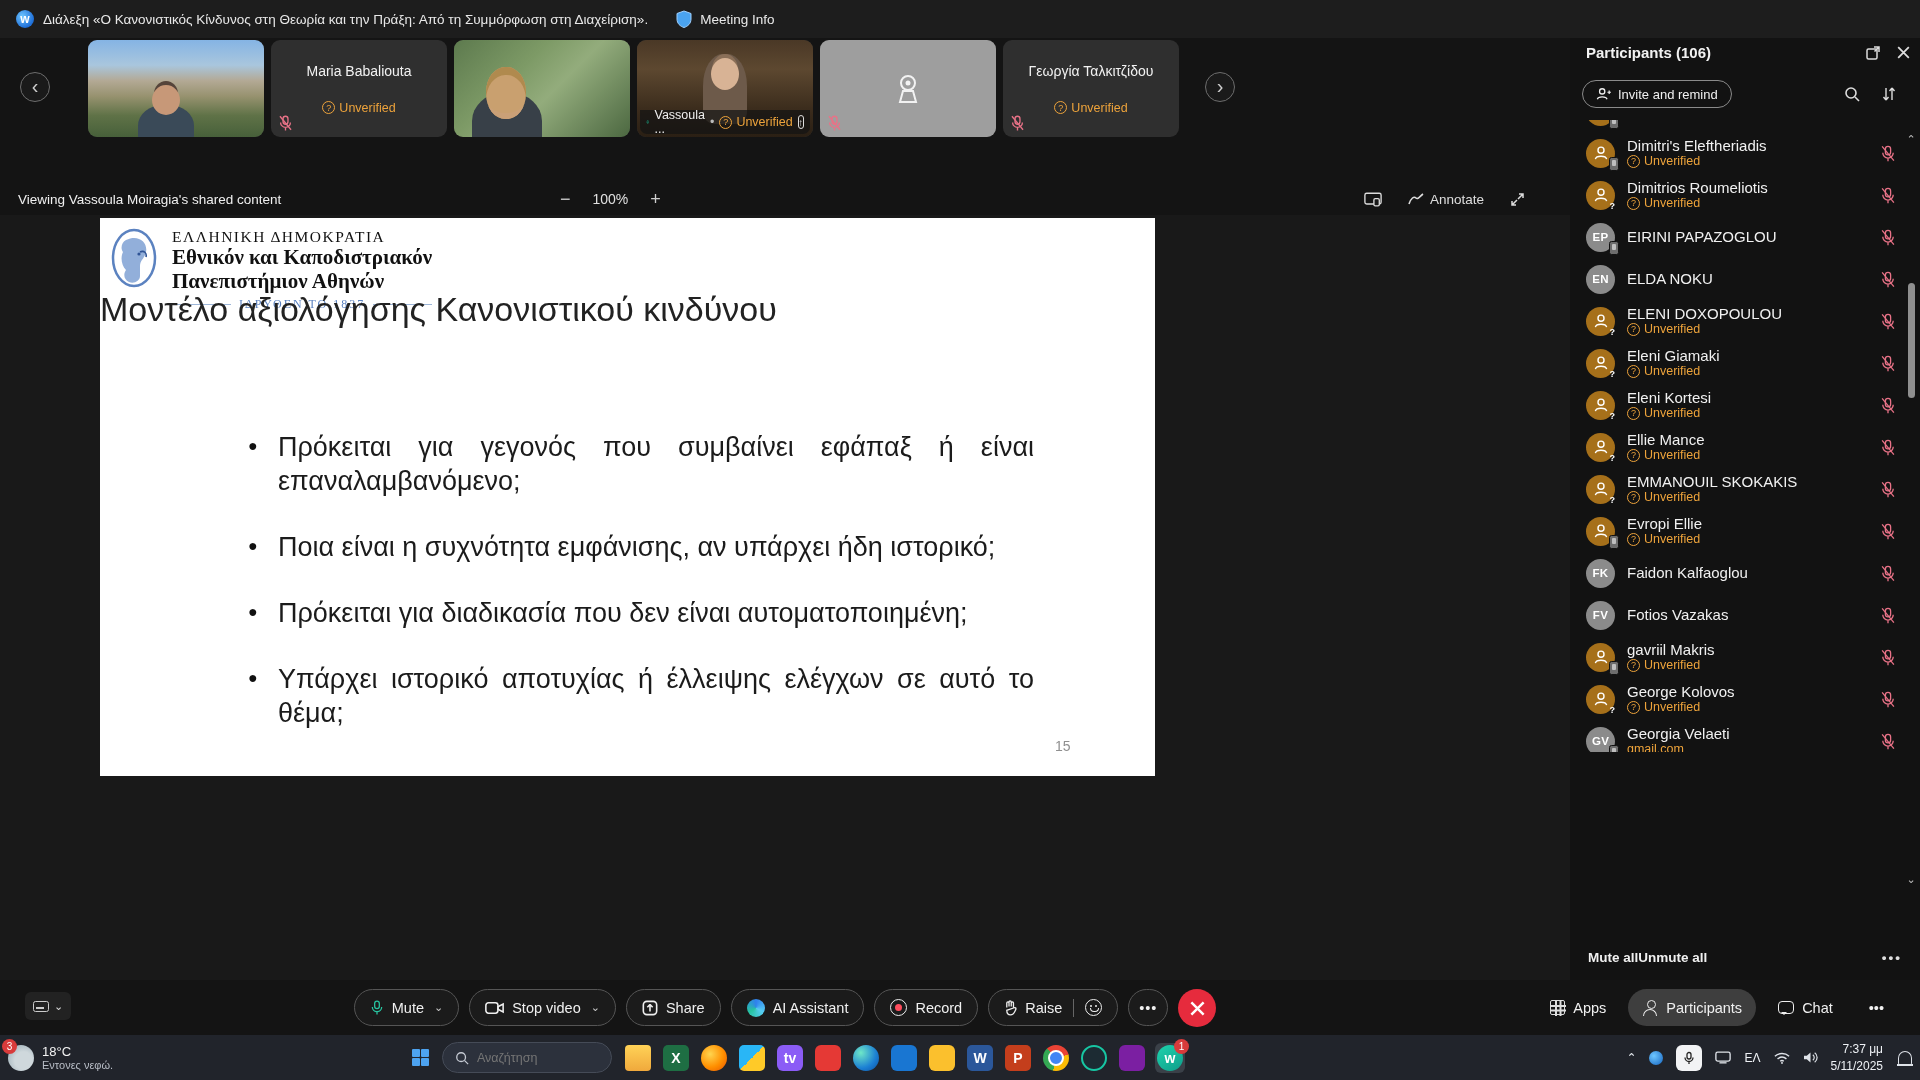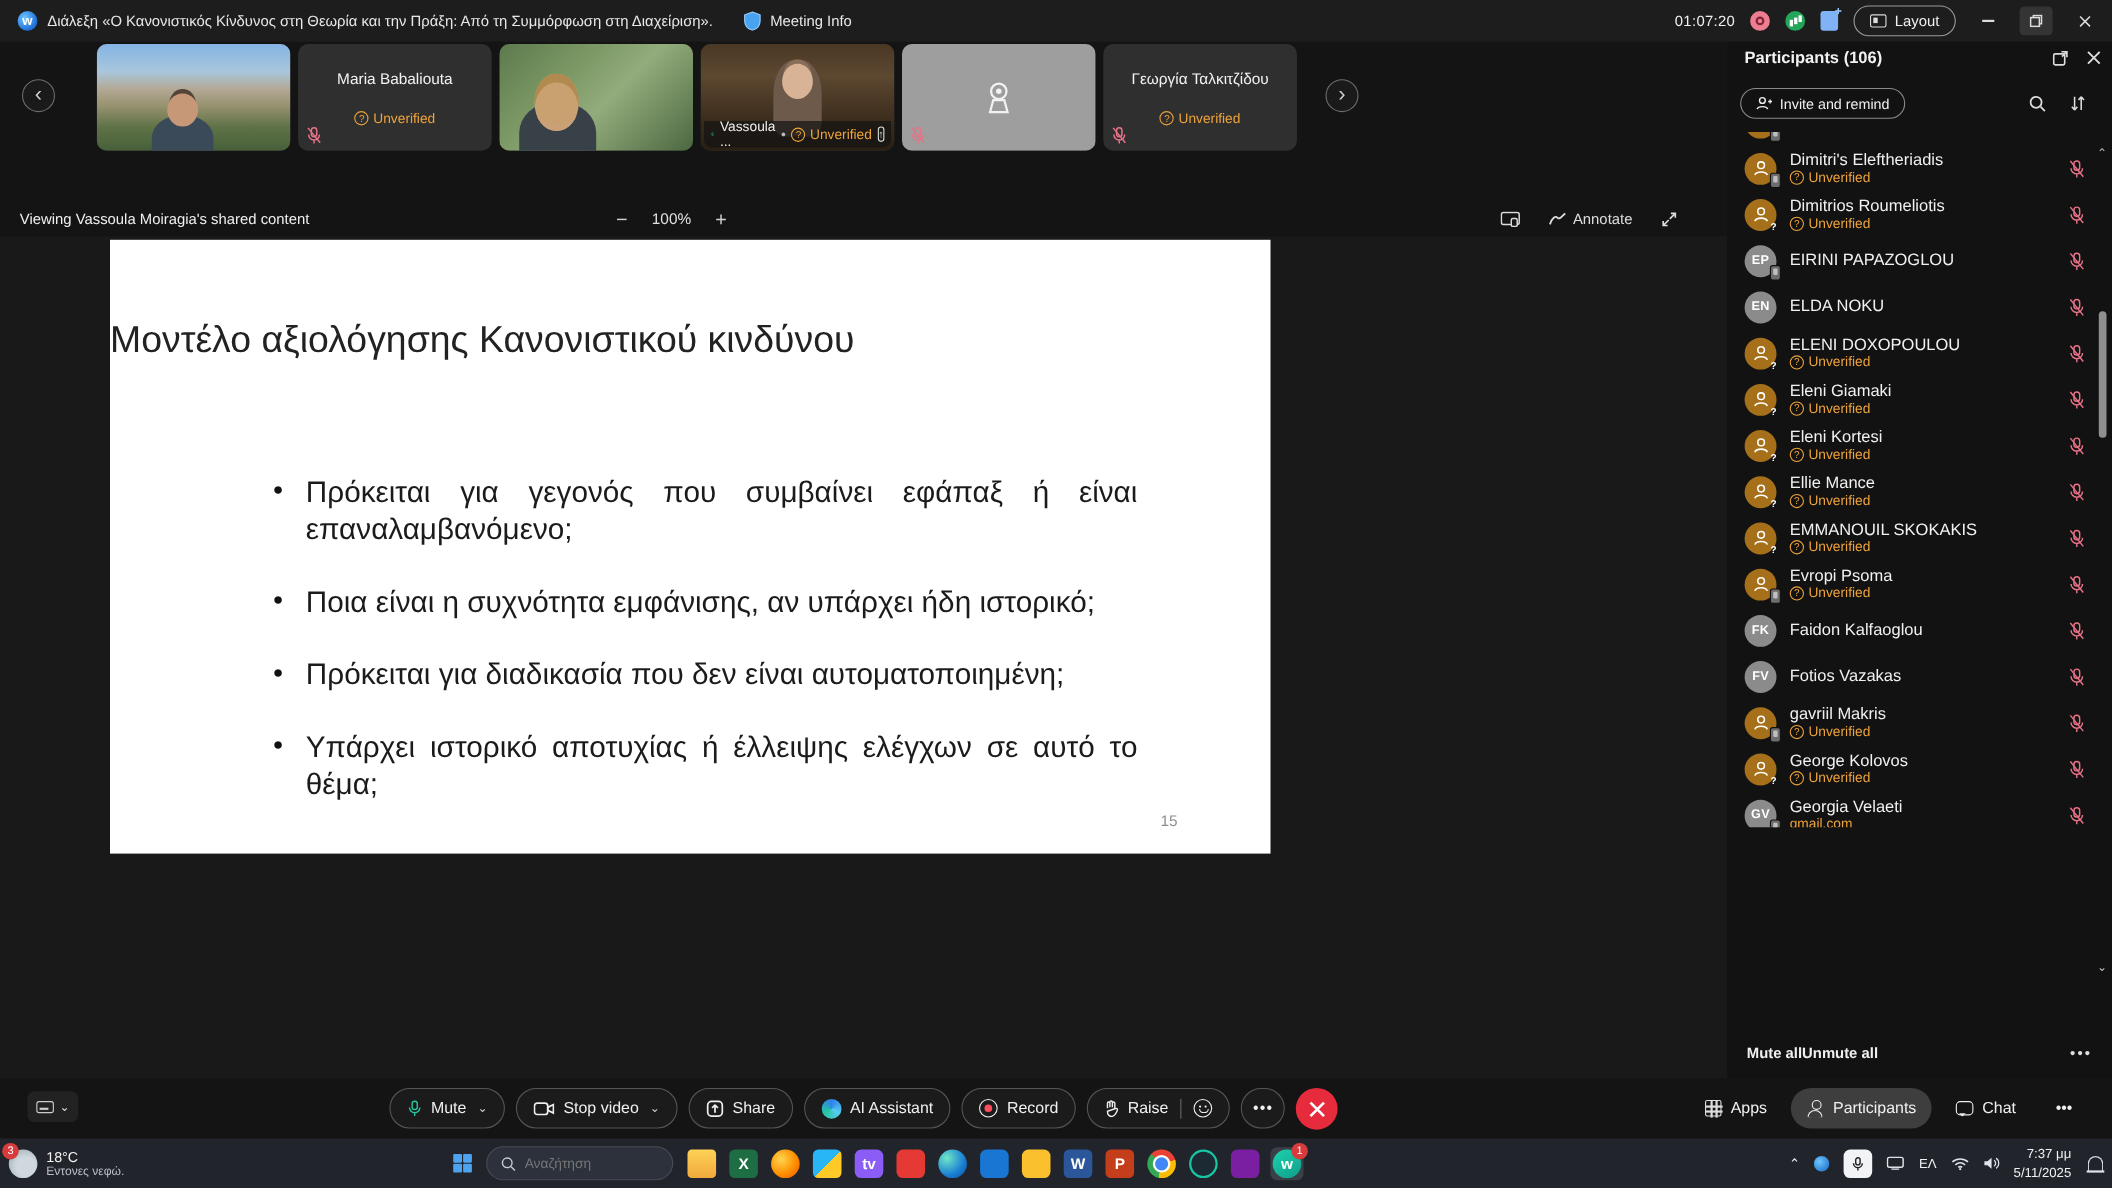--- a/index.html
+++ b/index.html
@@ -241,44 +241,20 @@
 
 <div class="app">
 
   <div class="titlebar">
     <span class="wx-logo"></span>
     <span class="tb-title">Διάλεξη «Ο Κανονιστικός Κίνδυνος στη Θεωρία και την Πράξη: Από τη Συμμόρφωση στη Διαχείριση».</span>
     <svg class="shield" viewBox="0 0 16 18">
       <path d="M8 1 L15 3.5 V9 C15 13.5 11.8 16.4 8 17.5 C4.2 16.4 1 13.5 1 9 V3.5 Z" fill="#4aa3f0" stroke="#9fd0ff" stroke-width="1"></path>
     </svg>
     <span>Meeting Info</span>
-    <div class="tb-right">
-      <span class="timer">01:07:20</span>
-      <span class="rec-dot"></span>
-      <span class="sig"></span>
-      <span class="clip"></span>
-      <div class="layout-btn">
-        <span class="layout-grid"></span>
-        <span>Layout</span>
-      </div>
-      <div class="winbtn">
-          <span class="min-glyph"></span>
-        </div>
-      <div class="winbtn restore">
-        <svg width="12" height="12" viewBox="0 0 12 12">
-          <rect x="1" y="3" width="8" height="8" fill="none" stroke="#dcdcdc" stroke-width="1.4"></rect>
-          <path d="M3.5 3 V1 H11 V8.5 H9" fill="none" stroke="#dcdcdc" stroke-width="1.4"></path>
-        </svg>
-      </div>
-      <div class="winbtn">
-        <svg width="11" height="11" viewBox="0 0 11 11">
-          <path d="M1 1 L10 10 M10 1 L1 10" stroke="#dcdcdc" stroke-width="1.4"></path>
-        </svg>
-      </div>
-    </div>
   </div>
 
   <div class="filmstrip">
     <div class="arrow-btn arrow-left"></div>
     <div class="thumbs">
 
         <div class="thumb">
           <span style="position:absolute;inset:0;" class="t-photo-city"></span>
 
         </div>
@@ -397,20 +373,34 @@
       <span class="mini-ico">
         <svg width="15" height="15" viewBox="0 0 15 15">
             <path d="M9 2 H13 V6 M13 2 L8 7 M6 13 H2 V9 M2 13 L7 8" fill="none" stroke="#eee" stroke-width="1.5"></path>
           </svg>
       </span>
     </div>
   </div>
 
   <div class="stage">
     <div class="slide">
+      <div class="uni">
+        <svg class="uni-mark" viewBox="0 0 52 68">
+          <ellipse cx="24" cy="32" rx="21" ry="28" fill="none" stroke="#5b82c0" stroke-width="2.5"></ellipse>
+          <path d="M16 14 C28 8 38 16 36 26 C35 32 30 34 30 40 L30 50 C30 55 24 58 19 56 C14 54 13 48 16 44 C12 40 10 32 13 26 C10 22 12 16 16 14 Z" fill="#7fa1d4" opacity="0.85"></path>
+          <path d="M30 26 C34 24 37 27 36 31" fill="none" stroke="#2f5496" stroke-width="1.6"></path>
+          <circle cx="29" cy="28" r="1.6" fill="#2f5496"></circle>
+        </svg>
+        <div class="uni-text">
+          <div class="uni-l1">ΕΛΛΗΝΙΚΗ ΔΗΜΟΚΡΑΤΙΑ</div>
+          <div class="uni-l2">Εθνικόν και Καποδιστριακόν</div>
+          <div class="uni-l3">Πανεπιστήμιον Αθηνών</div>
+          <div class="uni-l4">ΙΔΡΥΘΕΝ ΤΟ 1837</div>
+        </div>
+      </div>
       <div class="s-title">Μοντέλο αξιολόγησης Κανονιστικού κινδύνου</div>
       <div class="s-bullets">
 
           <div class="bullet">
             <span class="dot">●</span>
             <span class="btxt">Πρόκειται για γεγονός που συμβαίνει εφάπαξ ή είναι επαναλαμβανόμενο;</span>
           </div>
 
           <div class="bullet">
             <span class="dot">●</span>
@@ -700,21 +690,21 @@
           <div class="avatar av-orange">
             <svg width="16" height="16" viewBox="0 0 17 16">
               <circle cx="8.5" cy="5" r="3.2" fill="none" stroke="#fff" stroke-width="1.5"></circle>
               <path d="M2.5 14.5 C3.5 10.5 13.5 10.5 14.5 14.5" fill="none" stroke="#fff" stroke-width="1.5"></path>
             </svg>
 
             <span class="badge-phone"></span>
 
           </div>
           <div class="p-info">
-            <div class="p-name">Evropi  Psoma</div>
+            <div class="p-name">Evropi  Ellie</div>
             <div class="p-status">
               <span class="qmark"></span>
               <span>Unverified</span>
             </div>
           </div>
           <span class="p-mic">
             <svg width="16" height="17" viewBox="0 0 24 26">
               <rect x="8" y="2" width="8" height="13" rx="4" fill="none" stroke="#e87287" stroke-width="2"></rect>
               <path d="M4 12 a8 8 0 0 0 16 0 M12 20 v5" fill="none" stroke="#e87287" stroke-width="2"></path>
               <path d="M3 2 L21 24" stroke="#e87287" stroke-width="2"></path>

